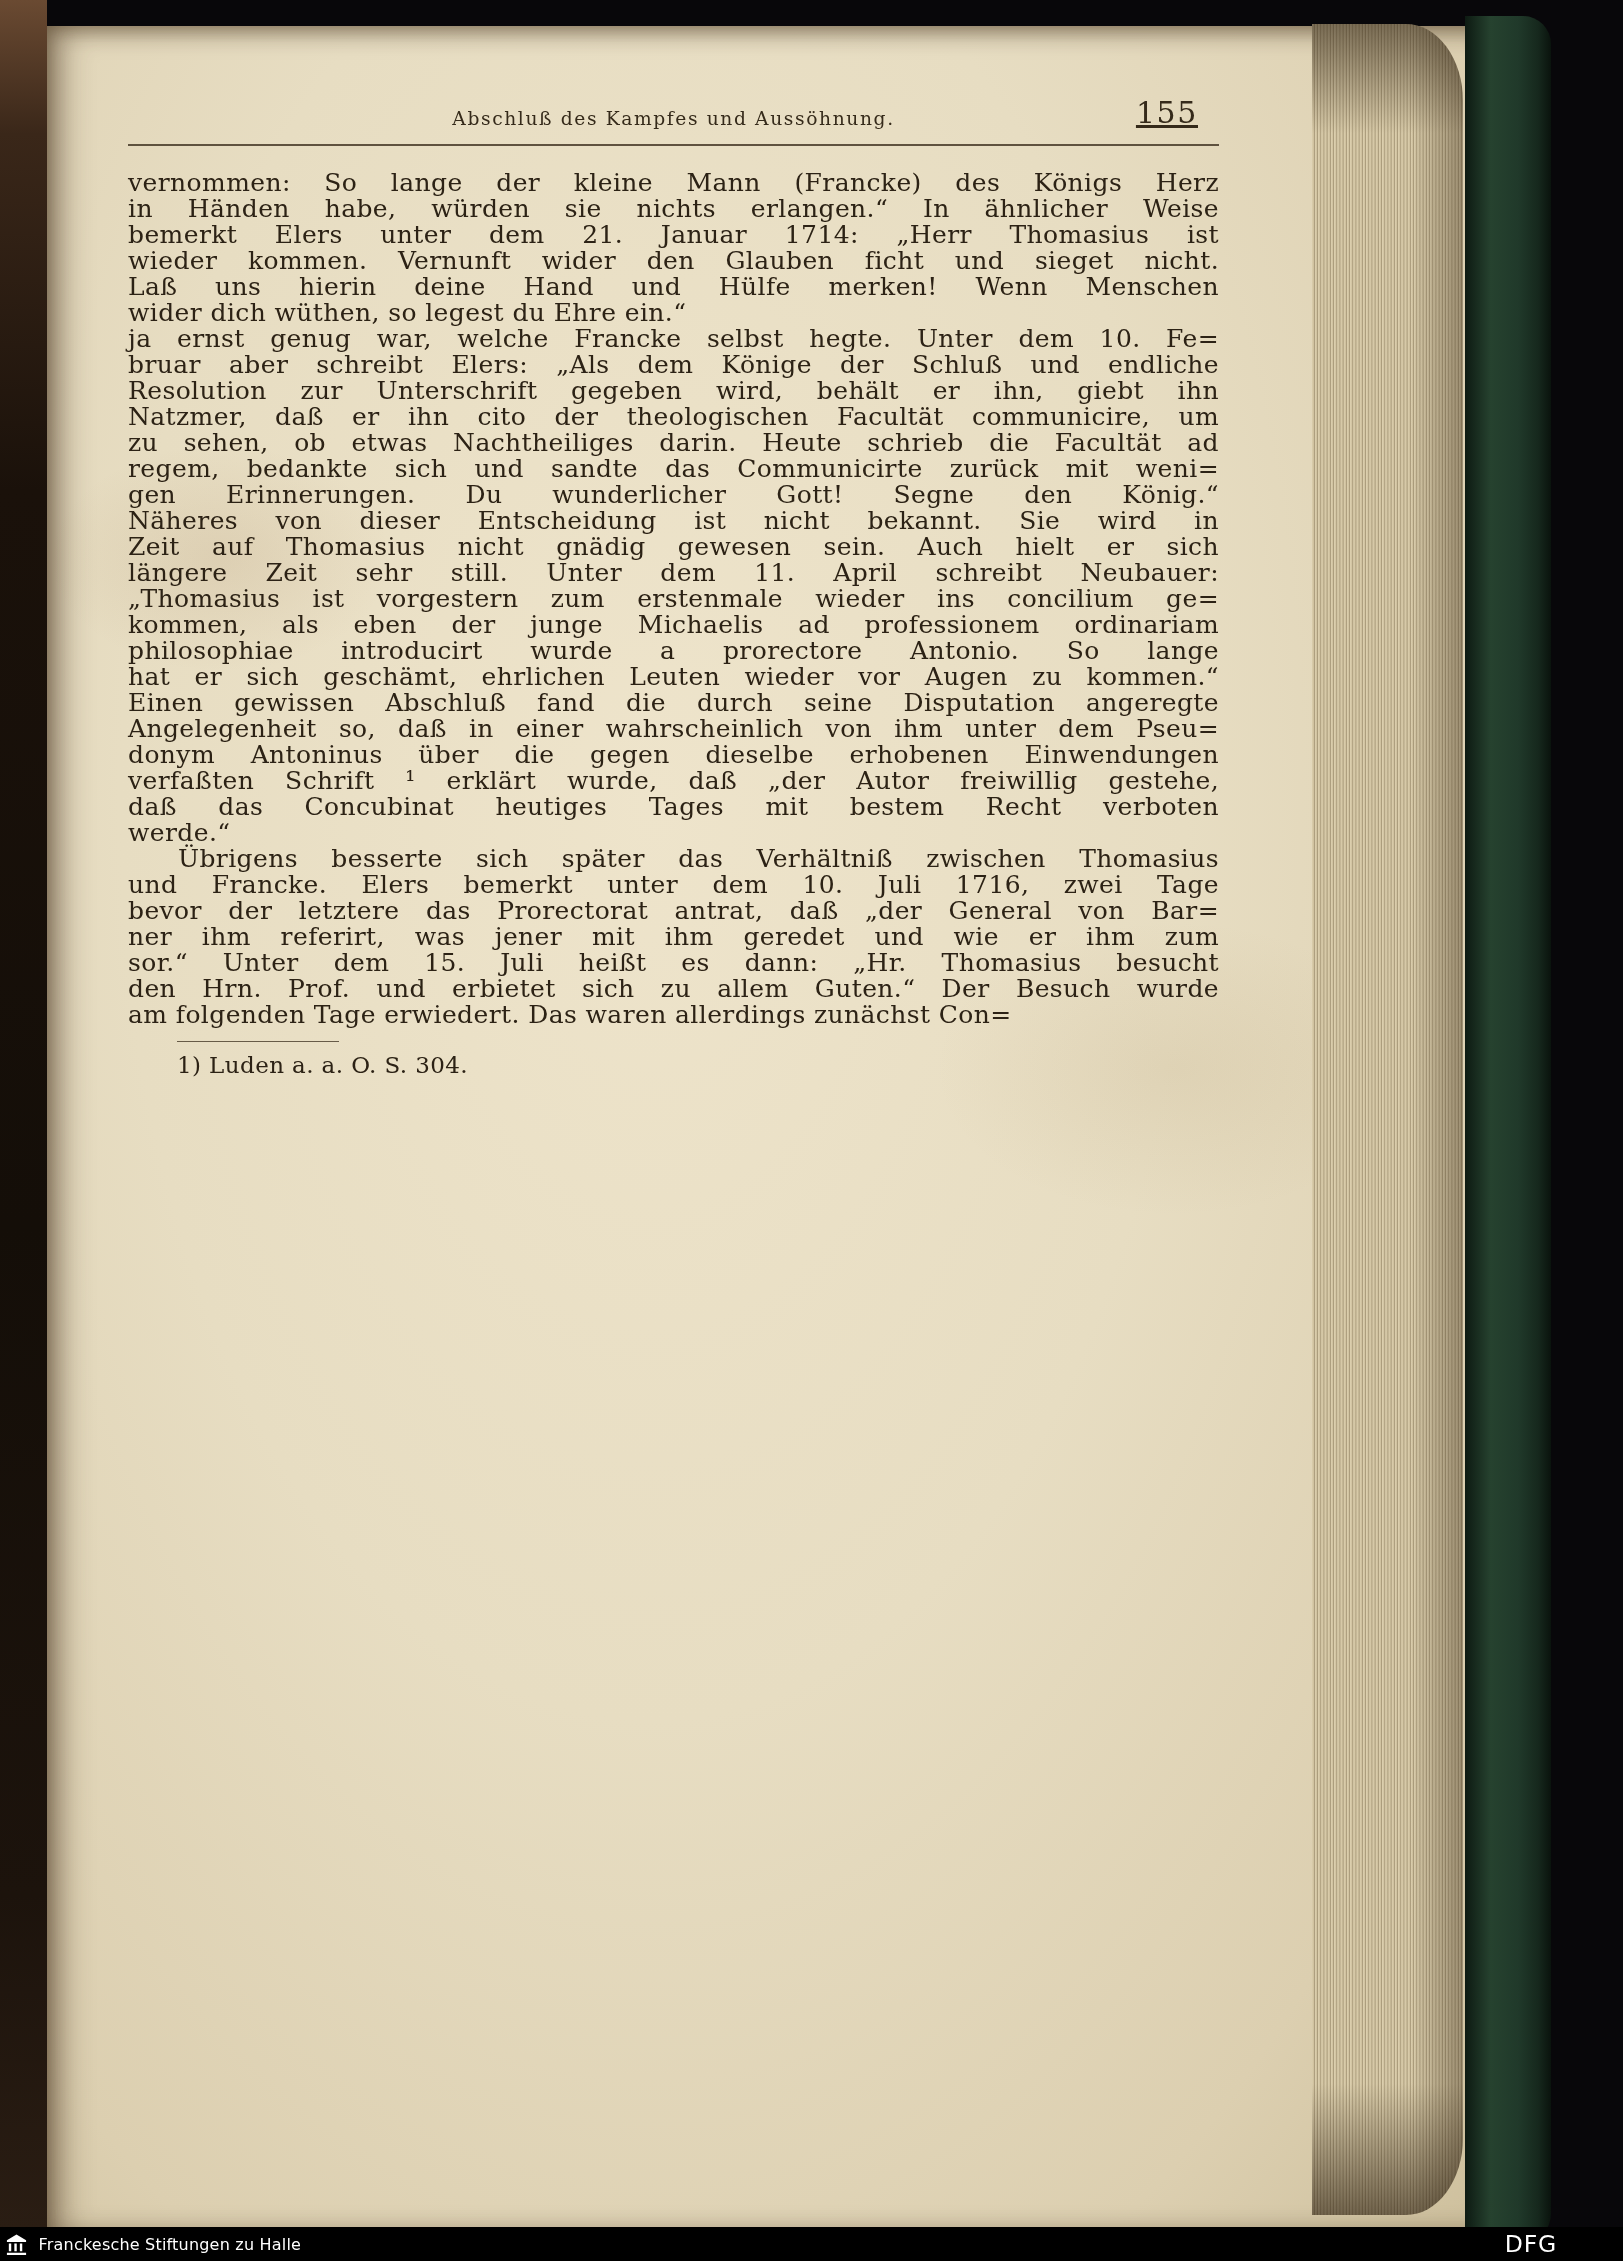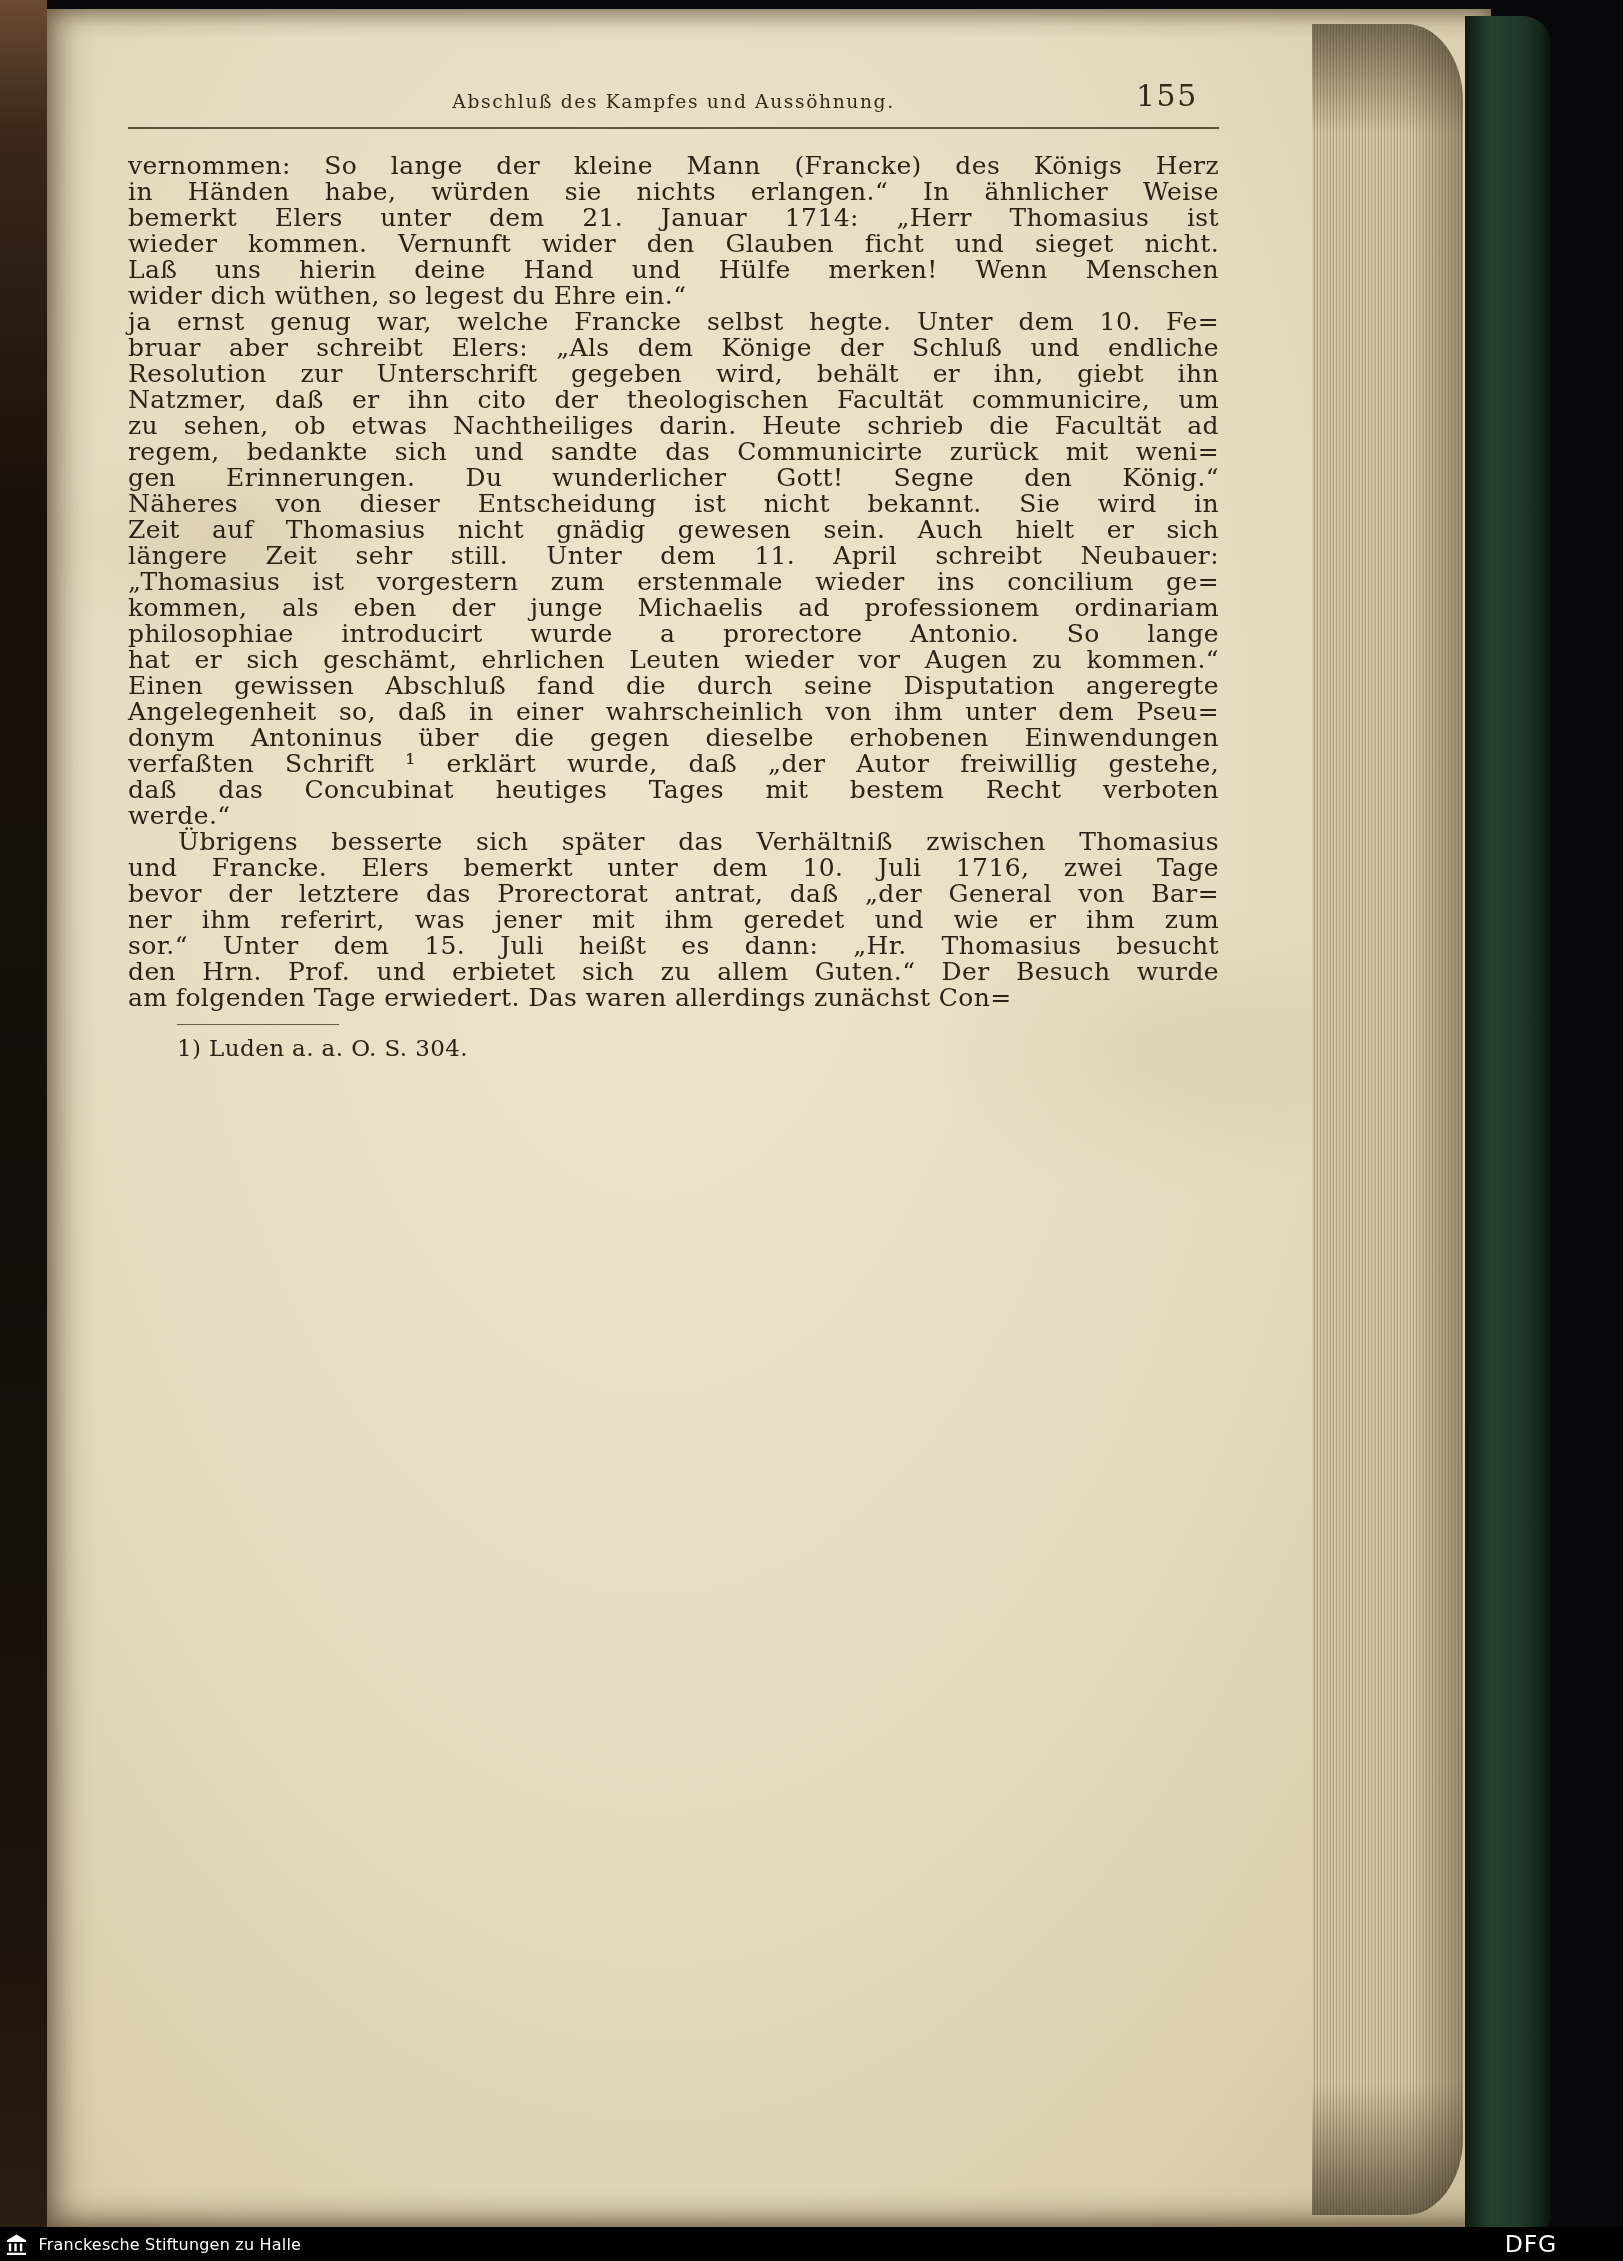--- a/index.html
+++ b/index.html
@@ -18,21 +18,21 @@
     left: 0; top: 0;
     width: 47px; height: 2229px;
     background: linear-gradient(180deg,
       #6a4a32 0%, #3a2719 6%, #1a110a 22%,
       #140e08 55%, #1c130c 85%, #2a1d13 100%);
   }
 
   
   .page {
     position: absolute;
-    left: 47px; top: 9px;
+    left: 47px; top: 26px;
     width: 1444px; height: 2218px;
     background:
       radial-gradient(ellipse 341px 211px at 78% 47%, rgba(150,120,70,0.10), rgba(150,120,70,0) 70%),
       radial-gradient(ellipse 244px 162px at 12% 24%, rgba(140,100,60,0.12), rgba(140,100,60,0) 70%),
       radial-gradient(ellipse at 42% 35%, #eee4cb 0%, #e7ddc2 45%, #dccfb0 80%, #cdbf9c 100%);
     box-shadow:
       inset 16px 0 31px rgba(60,40,20,.38),
       inset -4.9px 0 14.6px rgba(80,60,30,.28),
       inset 0 8px 19.5px rgba(60,40,20,.22),
       inset 0 -11.4px 26px rgba(60,40,20,.30);
@@ -42,21 +42,21 @@
 
   .header { position: relative; height: 47px; margin-top: 71px; }
   .running-title {
     position: absolute; left: 50%; top: 11.4px;
     transform: translateX(-50%);
     font-size: 18.7px; letter-spacing: 1.6px;
     color: #352a1a; white-space: nowrap;
   }
   .page-number {
     position: absolute; right: 21px; top: -1.6px;
-    font-size: 30px; color: #352a1a; letter-spacing: 1.6px;
+    font-size: 30px; color: #352a1a; letter-spacing: 1.6px; text-decoration: underline;
   }
   .head-rule {
     border: none; border-top: 2px solid rgba(70,58,40,.85);
     margin: 0; width: 100%;
   }
 
   .body-text {
     margin-top: 24px;
     font-size: 25px;
     line-height: 26px;

